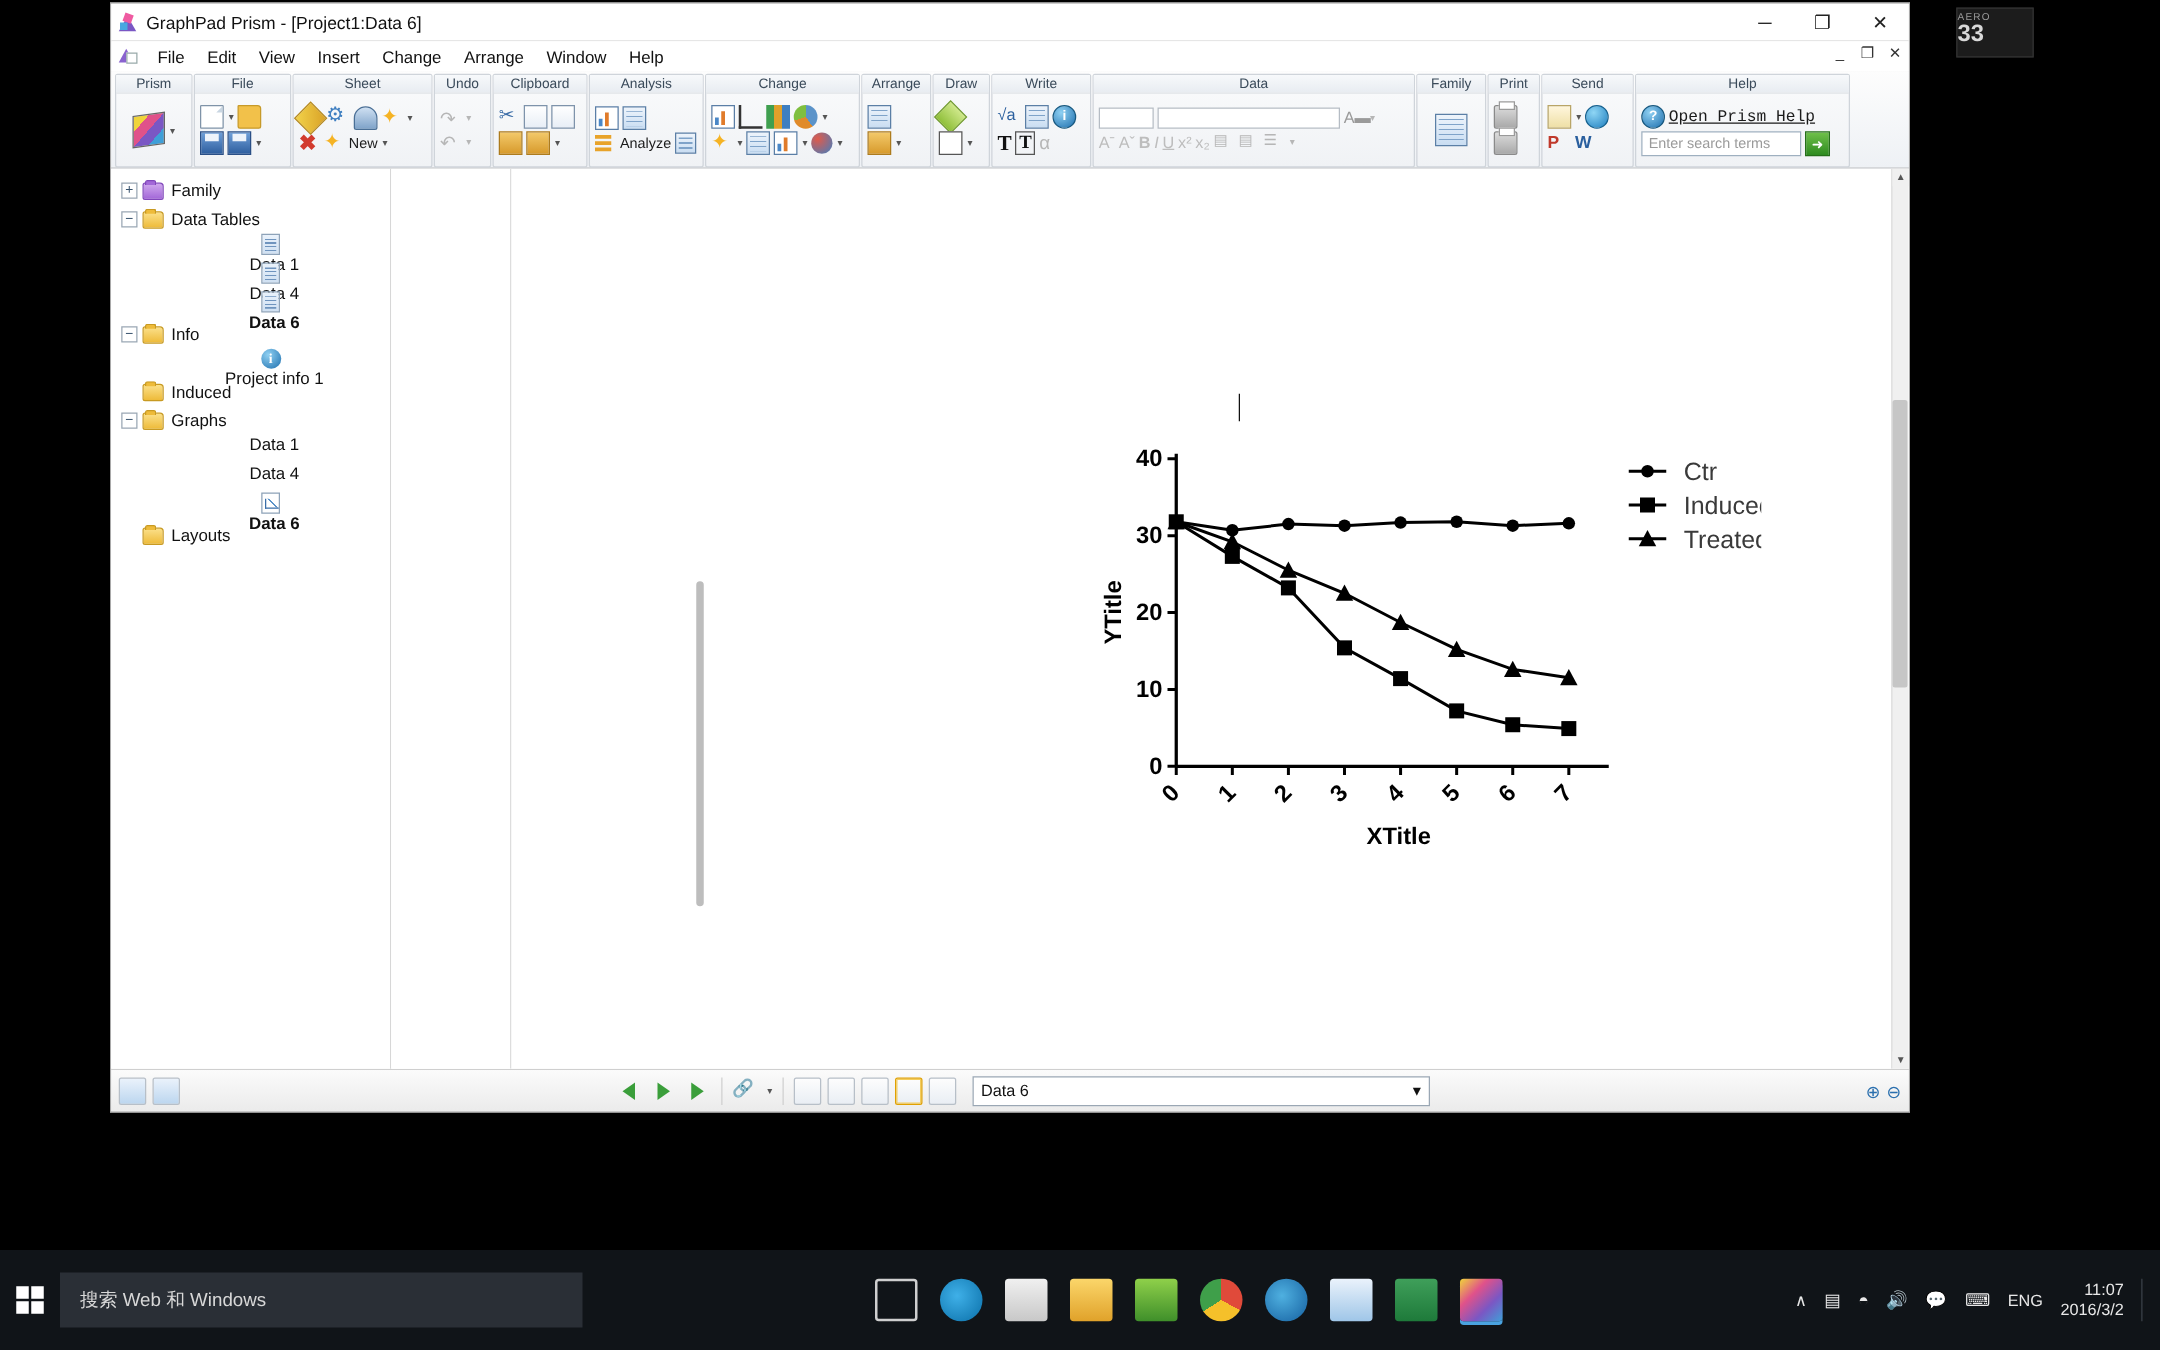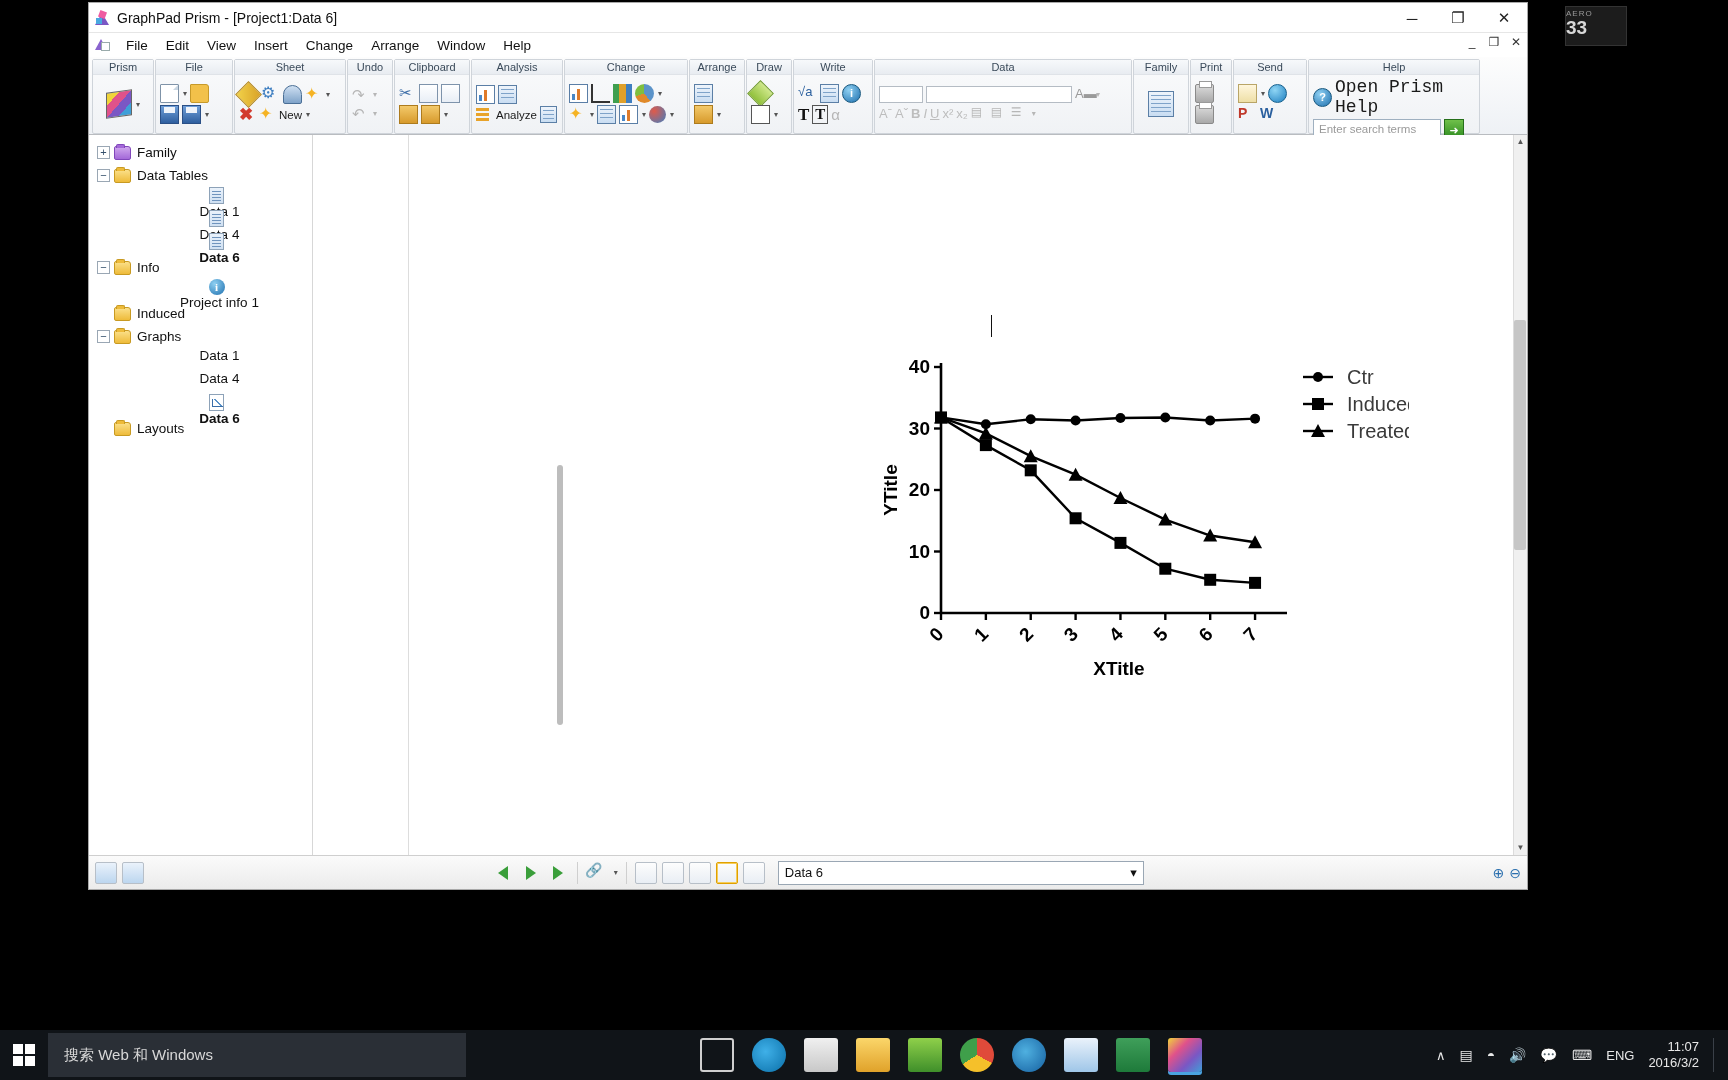--- a/index.html
+++ b/index.html
@@ -122,21 +122,21 @@
   .combo{
     height:17px; border:1px solid #b5bcc4; background:#fff; display:flex; align-items:center;
     justify-content:flex-end; padding:0 3px; font-size:10px; color:#8a8a8a;
   }
   .searchbox{
     height:20px; width:128px; border:1px solid #9fb0c0; background:#fff;
     display:flex; align-items:center; padding:0 5px; font-size:11.5px; color:#9a9a9a;
   }
   .gobtn{ width:20px;height:20px;background:linear-gradient(#6fc04a,#2e8b20);
     border:1px solid #256f19; color:#fff; font-size:11px; text-align:center; line-height:20px;}
-  .openhelp{ font-family:"Liberation Mono", monospace; font-size:18px; color:#1a1a1a; }
+  .openhelp{ font-family:"Liberation Mono", monospace; font-size:13px; color:#1a1a1a;text-decoration:underline; }
 
   
   .body{ flex:1; display:flex; background:#fff; min-height:0; }
 
   .sidebar{
     width:224px; background:#fff; border-right:1px solid #d7d7d7;
     padding:6px 0 0 4px; font-size:13.5px; color:#111; position:relative;
     overflow:hidden;
   }
   .tree-row{ height:23px; display:flex; align-items:center; padding-left:4px; white-space:nowrap; }
@@ -199,21 +199,21 @@
   .sb-dd{
     flex:none; width:366px; height:24px; border:1px solid #9aa7b4; background:#fff;
     display:flex; align-items:center; padding:0 6px; font-size:13px; color:#111;
     justify-content:space-between; margin-left:8px;
   }
   .sb-spacer{ flex:1; }
   .zoomico{ font-size:14px; color:#2a6fae; }
 
   
   .taskbar{
-    position:absolute; left:0; bottom:0; width:1728px; height:50px;
+    position:absolute; left:0; bottom:0; width:1728px; height:80px;
     background:#101418; display:flex; align-items:center; color:#e8e8e8;
   }
   .start{ width:48px; height:62px; display:flex; align-items:center; justify-content:center; }
   .start i{ display:block; width:22px;height:22px; background:
       linear-gradient(#fff,#fff) 0 0/10px 10px no-repeat,
       linear-gradient(#fff,#fff) 12px 0/10px 10px no-repeat,
       linear-gradient(#fff,#fff) 0 12px/10px 10px no-repeat,
       linear-gradient(#fff,#fff) 12px 12px/10px 10px no-repeat; }
   .searchbar{
     width:418px; height:44px; background:#2a2f36; display:flex; align-items:center;

